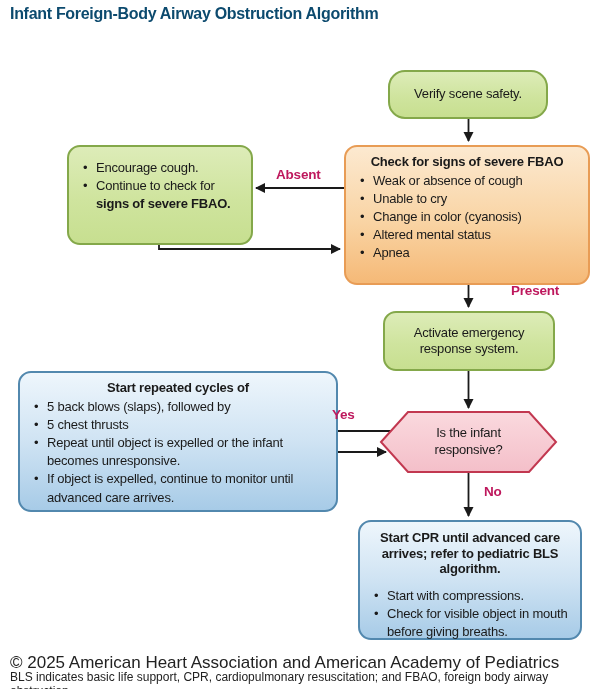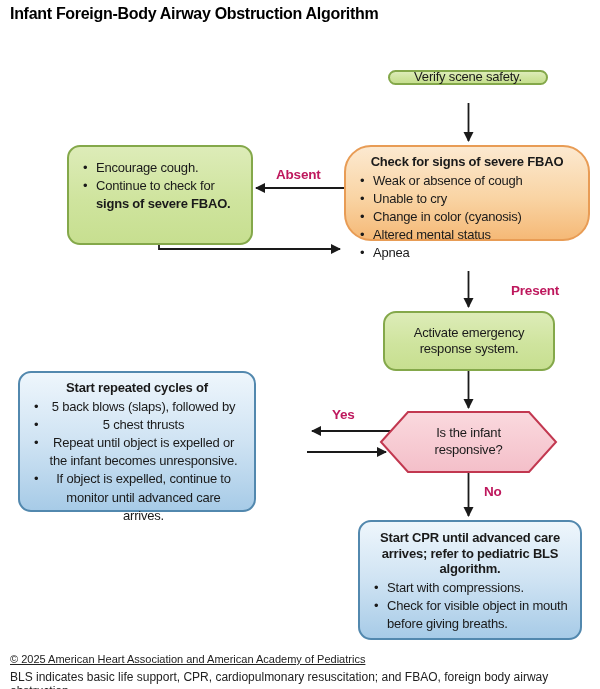--- a/index.html
+++ b/index.html
@@ -2,21 +2,21 @@
 <html><head>
 <meta charset="utf-8">
 <style>
   html,body{margin:0;padding:0;background:#fff;}
   .canvas{
     position:relative;width:600px;height:689px;background:#ffffff;
     font-family:"Liberation Sans",sans-serif;color:#1a1a1a;overflow:hidden;
   }
   .title{
     position:absolute;left:10px;top:5px;font-size:16px;font-weight:700;
-    letter-spacing:-0.3px;color:#000000;
+    letter-spacing:-0.3px;color:#0c4a6e;
   }
   svg.overlay{position:absolute;left:0;top:0;z-index:1;}
   .box{position:absolute;z-index:2;box-sizing:border-box;border-radius:13px;}
   .green{
     background:linear-gradient(180deg,#ddecb8 0%,#cfe49e 55%,#c7df90 100%);
     border:2px solid #84a84a;
   }
   .orange{
     background:linear-gradient(180deg,#fce9d0 0%,#f9d4a4 55%,#f5b977 100%);
     border:2px solid #e89c55;
@@ -43,21 +43,21 @@
   }
   .bold{font-weight:700;}
   .flow-label{
     position:absolute;z-index:3;color:#be185d;font-weight:700;font-size:13.5px;
     letter-spacing:-0.2px;
   }
   .hex-text{
     position:absolute;z-index:2;display:flex;align-items:center;justify-content:center;
     text-align:center;font-size:13px;letter-spacing:-0.2px;line-height:1.3;
   }
-  .footer1{position:absolute;left:10px;top:653px;font-size:11px;color:#222;text-decoration:underline;}
+  .footer1{position:absolute;left:10px;top:653px;font-size:17px;color:#222;}
   .footer2{position:absolute;left:10px;top:670px;font-size:12px;color:#222;}
 </style>
 </head>
 <body>
 
 <div class="canvas">
 
   <div class="title">Infant Foreign-Body Airway Obstruction Algorithm</div>
 
   <svg class="overlay" width="600" height="689" viewBox="0 0 600 689">
@@ -76,25 +76,25 @@
       <polyline points="159,228 159,249 340,249" marker-end="url(#ah)"></polyline>
       <line x1="468.5" y1="271" x2="468.5" y2="307" marker-end="url(#ah)"></line>
       <line x1="468.5" y1="371" x2="468.5" y2="408" marker-end="url(#ah)"></line>
       <line x1="396" y1="431" x2="312" y2="431" marker-end="url(#ah)"></line>
       <line x1="307" y1="452" x2="386" y2="452" marker-end="url(#ah)"></line>
       <line x1="468.5" y1="473" x2="468.5" y2="516" marker-end="url(#ah)"></line>
     </g>
     <polygon points="381,442 408,412 529,412 556,442 529,472 408,472" fill="url(#hexg)" stroke="#c23850" stroke-width="2"></polygon>
   </svg>
 
-  <div class="box green center-text" style="left:388px;top:70px;width:160px;height:15px;border-radius:17px;">
+  <div class="box green center-text" style="left:388px;top:70px;width:160px;height:49px;border-radius:17px;">
     <span>Verify scene safety.</span>
   </div>
 
-  <div class="box orange" style="left:344px;top:145px;width:246px;height:96px;border-radius:27px;">
+  <div class="box orange" style="left:344px;top:145px;width:246px;height:140px;">
     <div class="box-title">Check for signs of severe FBAO</div>
     <ul class="bullets">
       <li>Weak or absence of cough</li>
       <li>Unable to cry</li>
       <li>Change in color (cyanosis)</li>
       <li>Altered mental status</li>
       <li>Apnea</li>
     </ul>
   </div>
 
@@ -112,32 +112,32 @@
   <div class="flow-label" style="left:487px;top:283px;padding-left:24px;">Present</div>
   <div class="flow-label" style="left:332px;top:407px;">Yes</div>
   <div class="flow-label" style="left:484px;top:484px;">No</div>
 
   <div class="box green center-text" style="left:383px;top:311px;width:172px;height:60px;padding:4px 16px;">
     <span>Activate emergency response system.</span>
   </div>
 
   <div class="hex-text" style="left:408px;top:412px;width:121px;height:60px;">Is the infant responsive?</div>
 
-  <div class="box blue" style="left:18px;top:371px;width:238px;height:141px;">
+  <div class="box blue" style="left:18px;top:371px;width:320px;height:141px;">
     <div class="box-title">Start repeated cycles of</div>
-    <ul class="bullets" style="padding-right:10px;text-align:center;">
+    <ul class="bullets" style="padding-right:10px;">
       <li>5 back blows (slaps), followed by</li>
       <li>5 chest thrusts</li>
       <li>Repeat until object is expelled or the infant becomes unresponsive.</li>
       <li>If object is expelled, continue to monitor until advanced care arrives.</li>
     </ul>
   </div>
 
   <div class="box blue" style="left:358px;top:520px;width:224px;height:120px;">
-    <div class="box-title" style="margin:8px 14px 2px 14px;">Start CPR until advanced care arrives; refer to pediatric BLS algorithm.</div>
+    <div class="box-title" style="margin:8px 14px 10px 14px;">Start CPR until advanced care arrives; refer to pediatric BLS algorithm.</div>
     <ul class="bullets">
       <li>Start with compressions.</li>
       <li>Check for visible object in mouth before giving breaths.</li>
     </ul>
   </div>
 
   <div class="footer1">© 2025 American Heart Association and American Academy of Pediatrics</div>
   <div class="footer2">BLS indicates basic life support, CPR, cardiopulmonary resuscitation; and FBAO, foreign body airway obstruction.</div>
 
 </div>

